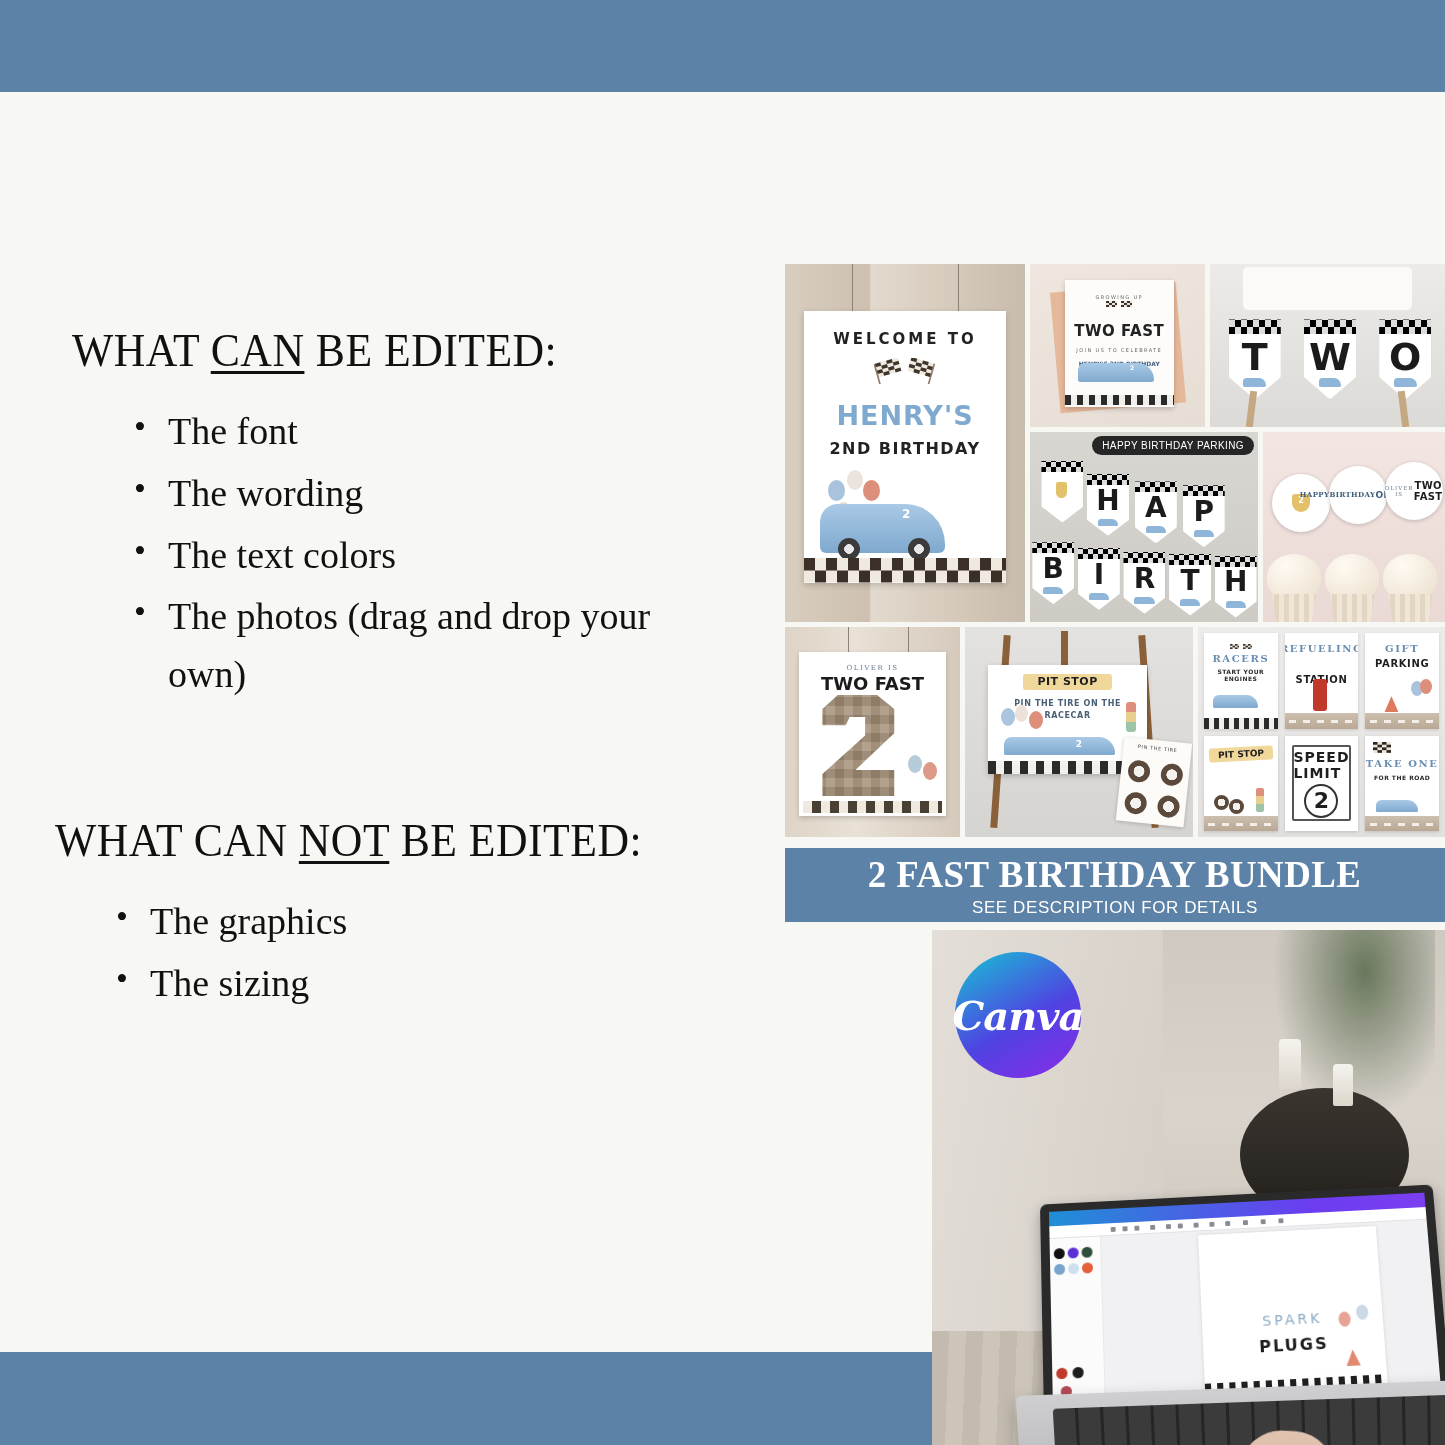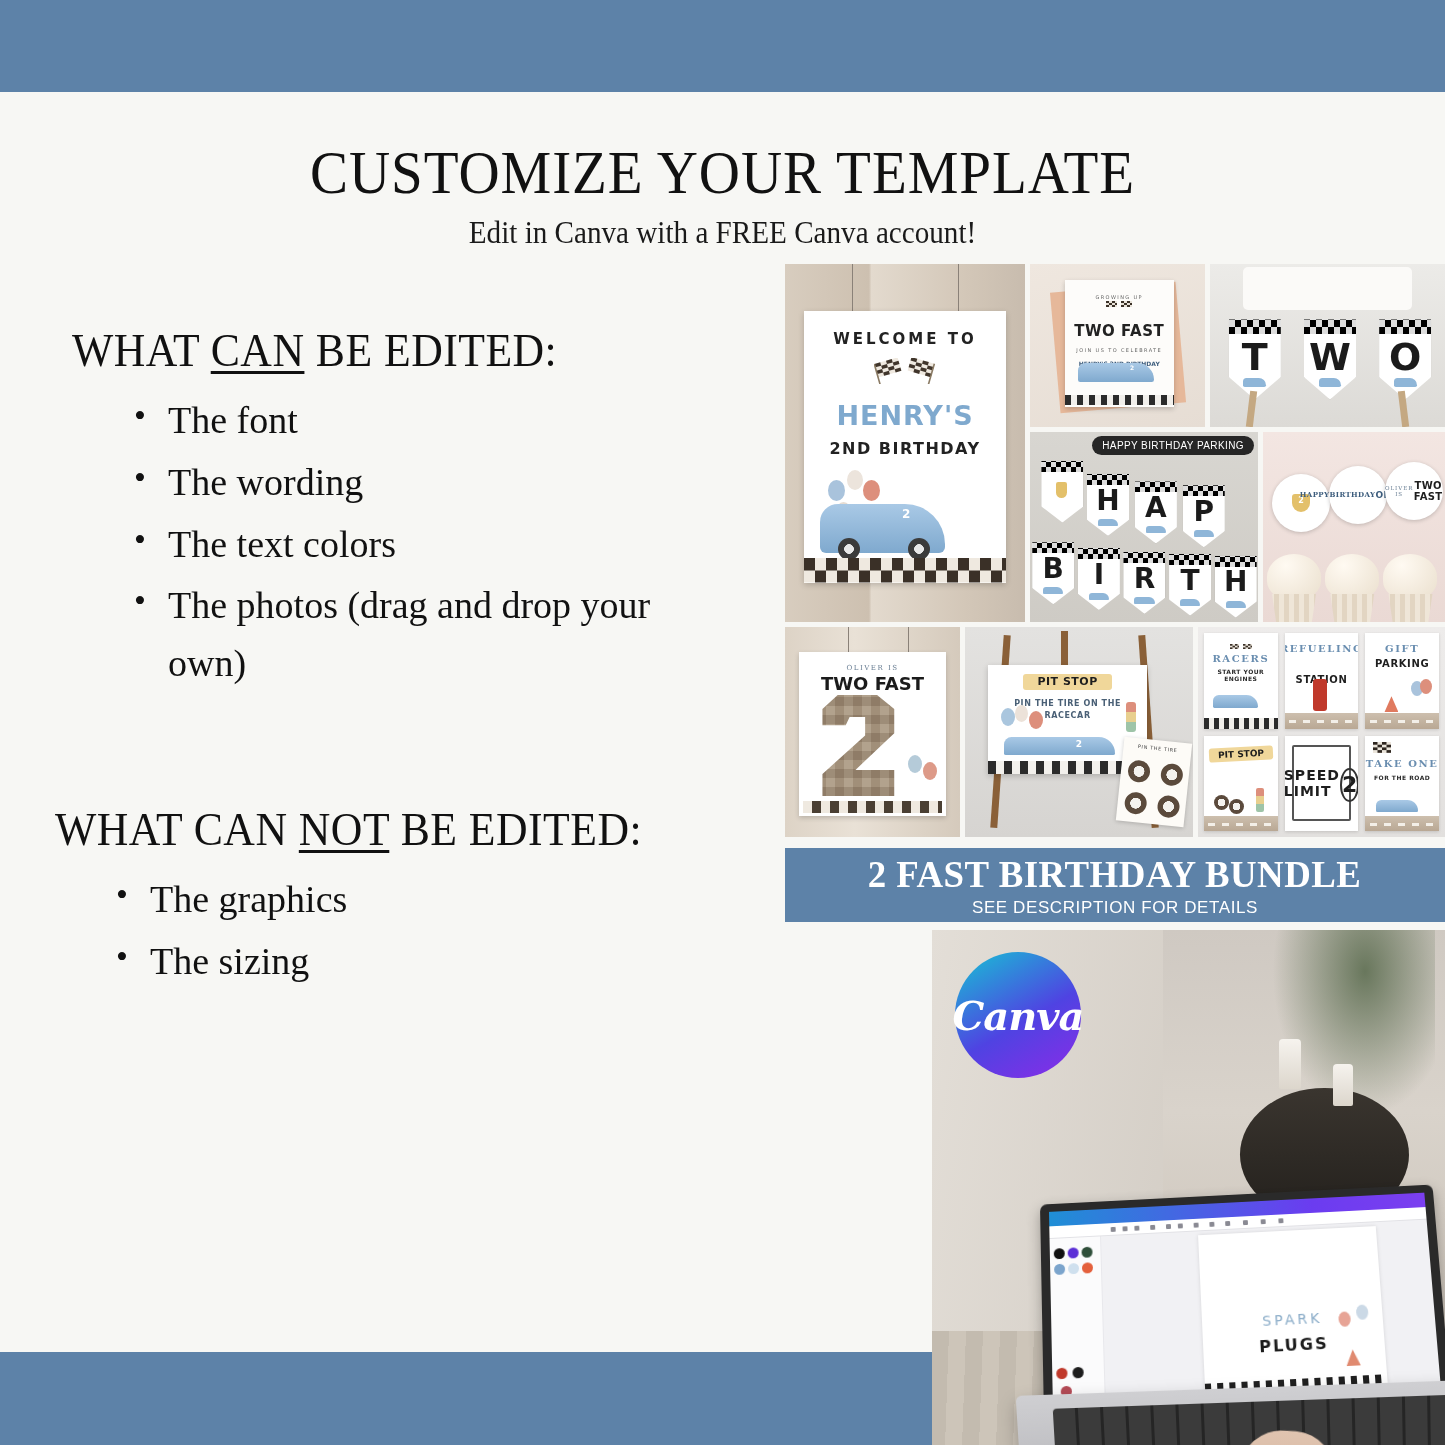--- a/index.html
+++ b/index.html
@@ -36,21 +36,21 @@
   
   .leftcol { position: absolute; left: 0; top: 232px; width: 760px; }
   .sec-head {
     font-family: "Liberation Serif", serif;
     font-size: 46px; color: #111; font-weight: 400;
     letter-spacing: 0.5px; transform: scaleX(0.95); transform-origin: left center;
   }
   .sec1 { padding-left: 72px; }
   .sec2 { padding-left: 55px; margin-top: 0; }
   .u { text-decoration: underline; text-underline-offset: 5px; text-decoration-thickness: 3px; }
-  ul.blist { list-style: none; margin-top: 15px; }
+  ul.blist { list-style: none; margin-top: 26px; }
   ul.blist li {
     font-family: "Liberation Serif", serif;
     font-size: 38px; color: #111; line-height: 1.52;
     position: relative; padding-left: 40px; margin-bottom: 4px;
   }
   ul.blist li::before {
     content: "\2022"; position: absolute; left: 6px; top: -2px; font-size: 34px;
   }
   .sec1 ul.blist { padding-left: 56px; }
   .sec2 ul.blist { padding-left: 55px; }
@@ -176,21 +176,21 @@
   .sgrid{display:grid;grid-template-columns:repeat(3,1fr);grid-template-rows:repeat(2,1fr);gap:7px;width:100%;height:100%;}
   .sgn{background:#fff;position:relative;box-shadow:0 1px 3px rgba(0,0,0,.14);overflow:hidden;
     display:flex;flex-direction:column;align-items:center;padding-top:13%;}
   .sgn .big{font-family:"DejaVu Serif",serif;font-size:10px;font-weight:700;color:#6a8eb0;letter-spacing:1.6px;text-align:center;line-height:1.25;}
   .sgn .big2{font-family:"DejaVu Sans",sans-serif;font-size:10px;font-weight:700;color:#1e1e1e;letter-spacing:.6px;}
   .sgn .sml{font-family:"DejaVu Sans",sans-serif;font-size:6px;font-weight:700;color:#2a2a2a;letter-spacing:.5px;margin-top:3px;text-align:center;}
   .sgn .road{position:absolute;left:0;bottom:0;width:100%;height:16%;
     background:linear-gradient(180deg,#cdbfae,#b9a894);}
   .sgn .road::after{content:"";position:absolute;top:45%;left:6%;width:88%;height:3px;
     background:repeating-linear-gradient(90deg,#f3efe8 0 7px,transparent 7px 14px);}
-  .speedsign{border:2px solid #555;margin:10%;width:80%;height:80%;display:flex;flex-direction:row;
+  .speedsign{border:2px solid #555;margin:10%;width:80%;height:80%;display:flex;flex-direction:column;
     align-items:center;justify-content:center;border-radius:2px;}
   .speedsign .sl{font-family:"DejaVu Sans",sans-serif;font-size:14px;font-weight:700;color:#1e1e1e;letter-spacing:1px;line-height:1.15;}
   .speedsign .num{width:34px;height:34px;border:2px solid #333;border-radius:50%;display:flex;align-items:center;justify-content:center;
     font-family:"DejaVu Sans",sans-serif;font-size:22px;font-weight:700;color:#1e1e1e;margin-top:3px;}
   .pitrib2{background:#f0d79a;padding:2px 9px;border-radius:3px;font-family:"DejaVu Sans",sans-serif;font-size:9px;font-weight:700;color:#1e1e1e;transform:rotate(-3deg);}
 
   
   .bundle {
     position:absolute; left:785px; top:756px; width:660px; height:74px;
     background:#5D82A8; display:flex; flex-direction:column;
@@ -245,24 +245,20 @@
   .hand{position:absolute;border-radius:44% 44% 30% 30%;background:linear-gradient(180deg,#e0c4b0,#cfae97);}
 </style>
 </head>
 <body>
 
 <div class="bar-top"></div>
 <div class="bar-bottom"></div>
 
 <div class="stage">
 
-  <div class="hdr">
-    <h1>CUSTOMIZE YOUR TEMPLATE</h1>
-    <h2>Edit in Canva with a FREE Canva account!</h2>
-  </div>
 
   <div class="leftcol">
 
     <div class="sec1">
       <div class="sec-head">
         <span>WHAT </span><span class="u">CAN</span><span> BE EDITED:</span>
       </div>
       <ul class="blist">
         <li>The font</li>
         <li>The wording</li>

